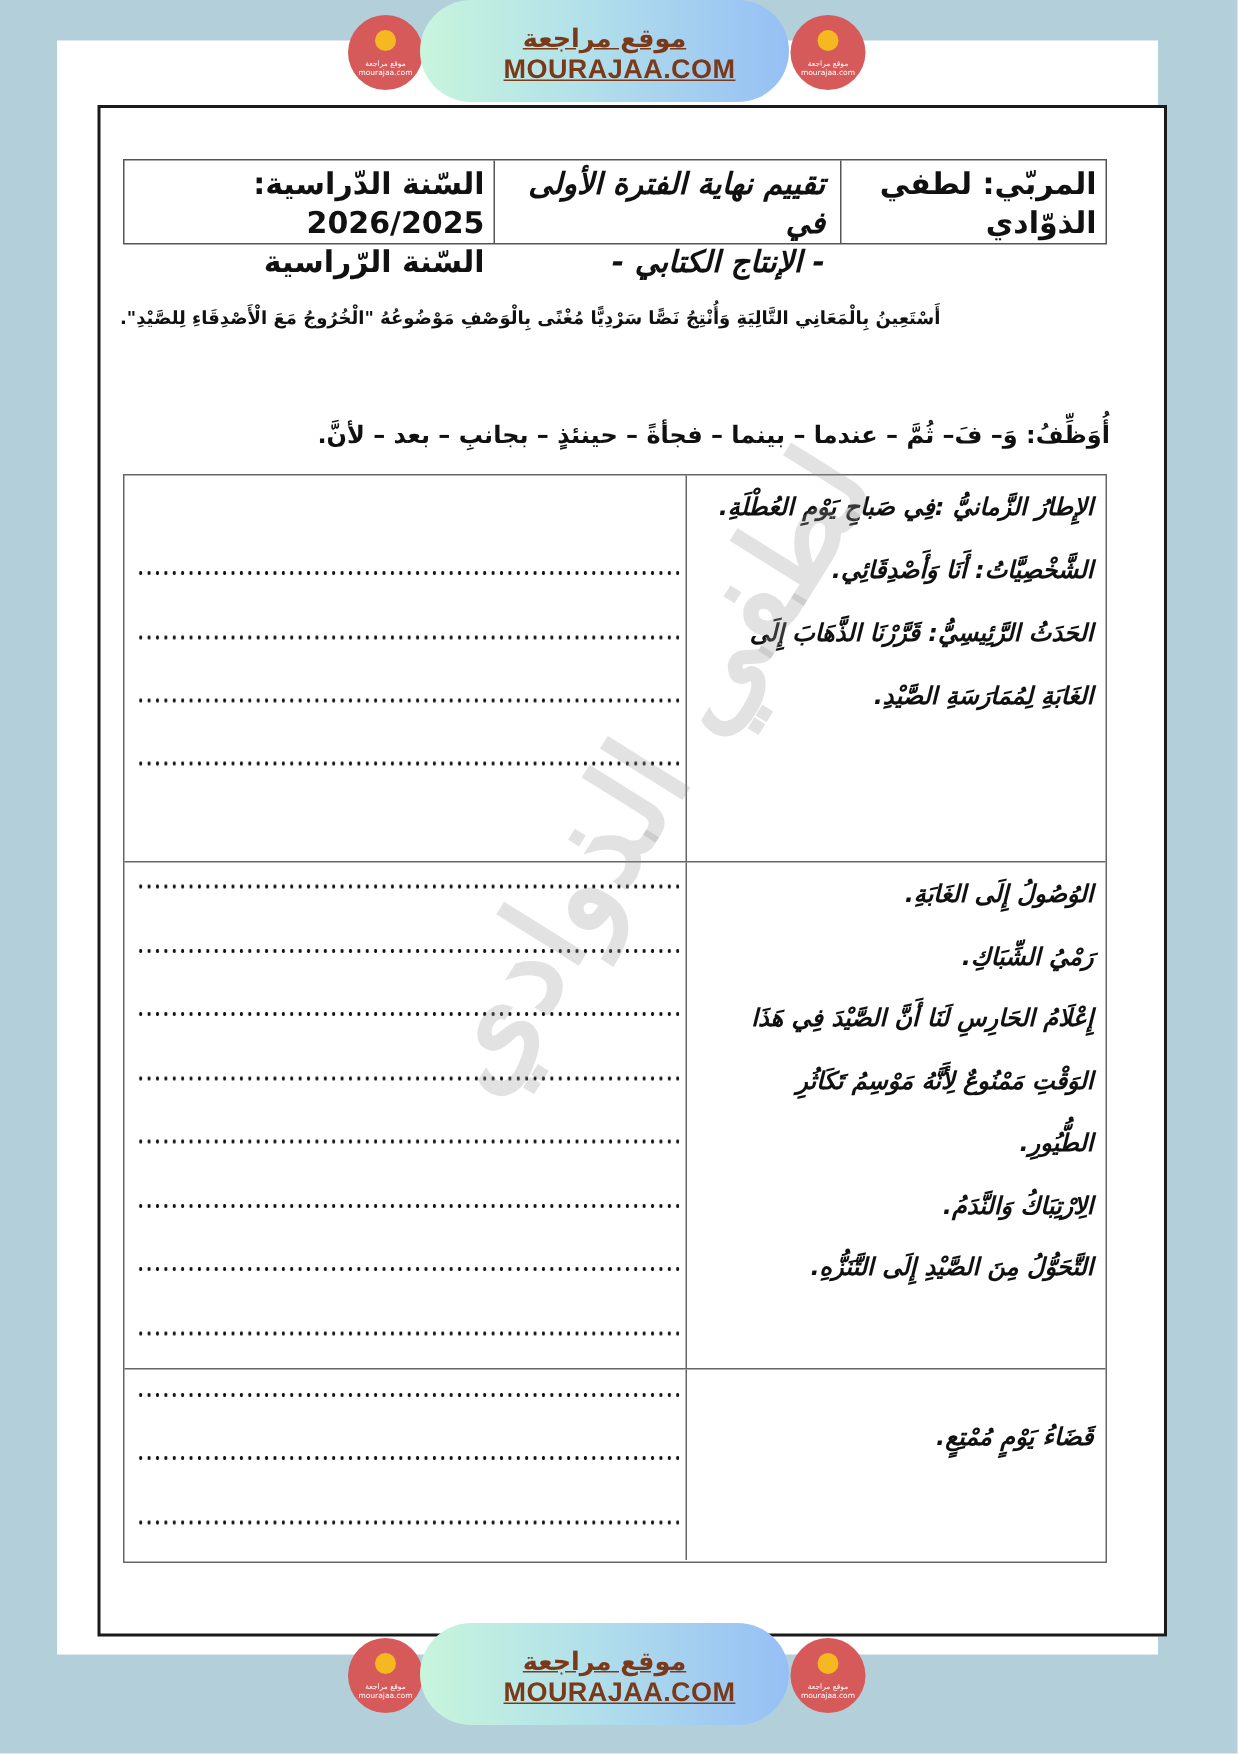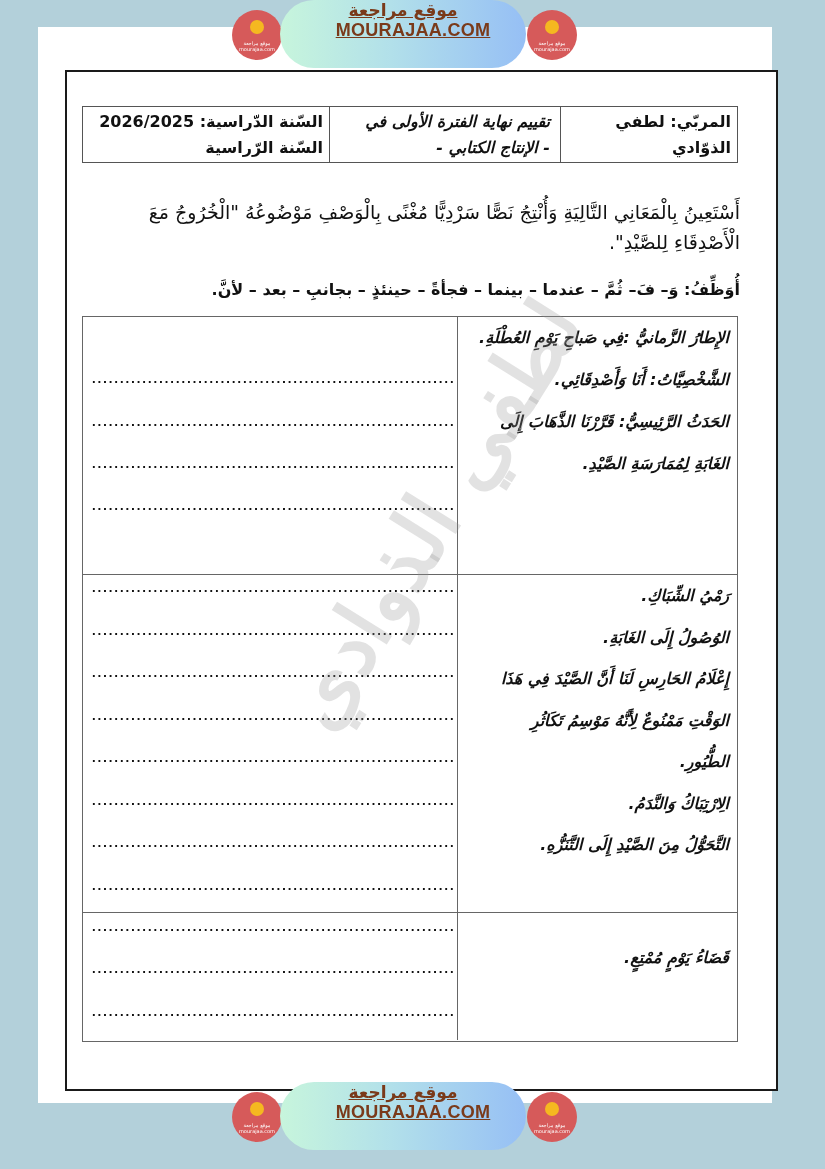--- a/index.html
+++ b/index.html
@@ -16,30 +16,30 @@
       position:absolute; left:65px; top:70px; width:713px; height:1021px;
       border:2px solid #1a1a1a; box-sizing:border-box; background:#fff;
     }
     
     .hdr {
       position:absolute; left:82px; top:106px; width:656px; height:57px;
       border:1.5px solid #555; box-sizing:border-box; display:flex; direction:rtl;
       background:#fff;
     }
     .hdr .cell { box-sizing:border-box; border-left:1.5px solid #555; padding:2px 6px;
-      font-weight:bold; color:#111; font-size:16px; line-height:26px; }
+      font-weight:bold; color:#111; font-size:20px; line-height:26px; }
     .hdr .cell:last-child { border-left:none; }
     .hdr .c1 { width:177px; }
     .hdr .c2 { width:231px; text-align:right; padding-right:10px;font-style:italic; }
     .hdr .c3 { flex:1; text-align:right; }
     .hdr .c3 .yr { direction:ltr; unicode-bidi:embed; }
     
     .instr {
       position:absolute; left:80px; top:197px; width:660px; direction:rtl;
-      text-align:right; font-weight:normal; color:#111; font-size:19px; line-height:30px;
+      text-align:left; font-weight:bold; color:#111; font-size:12px; line-height:30px;
     }
     .tools {
       position:absolute; left:80px; top:275px; width:660px; direction:rtl;
       text-align:right; font-weight:bold; color:#111; font-size:16px; line-height:30px;
     }
     
     .grid {
       position:absolute; left:82px; top:316px; width:656px; height:726px;
       border:1.5px solid #666; box-sizing:border-box;font-style:italic;
     }
@@ -75,21 +75,21 @@
     }
     
     .banner { position:absolute; left:230px; width:350px; height:70px; }
     .banner.top { top:0; }
     .banner.bottom { top:1082px; }
     .pill {
       position:absolute; left:50px; top:0; width:246px; height:68px; border-radius:34px;
       background:linear-gradient(90deg, #c7f5dc 0%, #b2e0ea 45%, #96bff5 100%);
       text-align:center;
     }
-    .pill .ar { display:block; margin-top:0; font-size:17px; font-weight:bold; color:#7a3a1a;
+    .pill .ar { display:block; margin-top:16px; font-size:17px; font-weight:bold; color:#7a3a1a;
       text-decoration:underline; direction:rtl; }
     .pill .en { display:block; font-size:18px; font-weight:bold; color:#7a3a1a; text-decoration:underline;
       font-family:"Liberation Sans", sans-serif; letter-spacing:0.3px;padding-left:20px; }
     .logo {
       position:absolute; top:10px; width:50px; height:50px; border-radius:50%; background:#d65a5a;
     }
     .logo.l { left:2px; } .logo.r { left:297px; }
     .logo .bulb { position:absolute; left:18px; top:10px; width:14px; height:14px; border-radius:50%; background:#f5b820; }
     .logo .cap { position:absolute; left:0; top:30px; width:50px; text-align:center; font-size:5px; color:#fff; line-height:6px; }
   </style>
@@ -153,22 +153,22 @@
       <div class="dots" style="top:14px"></div>
       <div class="dots" style="top:57px"></div>
       <div class="dots" style="top:99px"></div>
       <div class="dots" style="top:142px"></div>
       <div class="dots" style="top:184px"></div>
       <div class="dots" style="top:227px"></div>
       <div class="dots" style="top:269px"></div>
       <div class="dots" style="top:312px"></div>
     </div>
     <div class="ideas">
+      <div class="line">الوُصُولُ إِلَى الغَابَةِ.</div>
       <div class="line">رَمْيُ الشِّبَاكِ.</div>
-      <div class="line">الوُصُولُ إِلَى الغَابَةِ.</div>
       <div class="line">إِعْلَامُ الحَارِسِ لَنَا أَنَّ الصَّيْدَ فِي هَذَا</div>
       <div class="line">الوَقْتِ مَمْنُوعٌ لِأَنَّهُ مَوْسِمُ تَكَاثُرِ</div>
       <div class="line">الطُّيُورِ.</div>
       <div class="line">الِارْتِبَاكُ وَالنَّدَمُ.</div>
       <div class="line">التَّحَوُّلُ مِنَ الصَّيْدِ إِلَى التَّنَزُّهِ.</div>
     </div>
   </div>
 
   <div class="row r3">
     <div class="answer">

